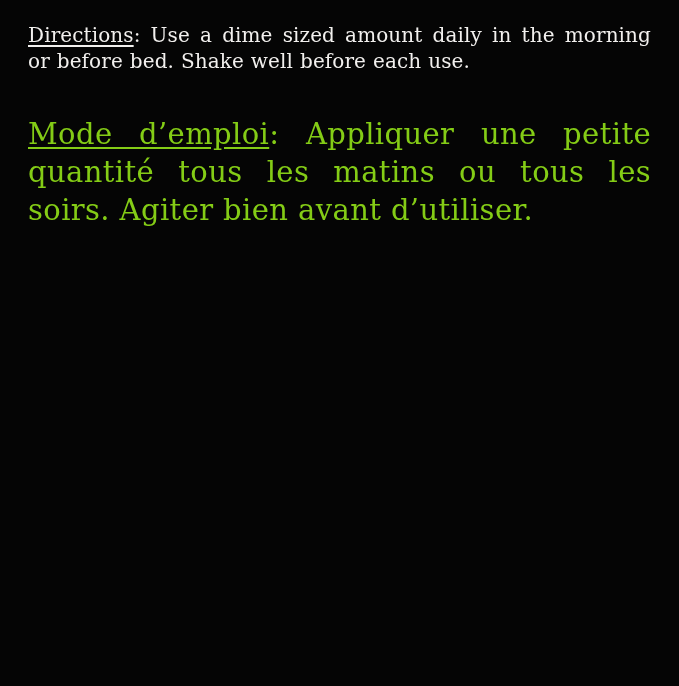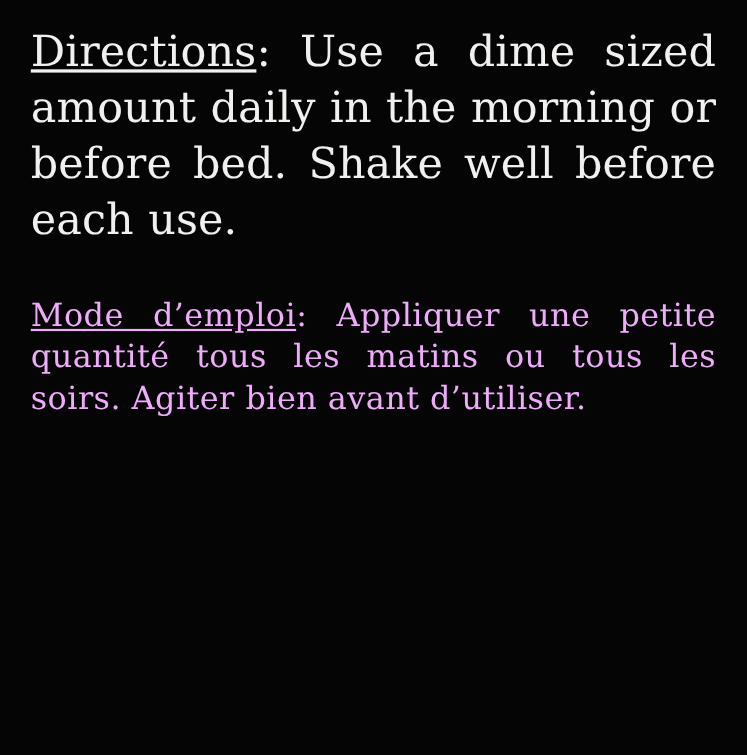--- a/index.html
+++ b/index.html
@@ -14,21 +14,21 @@
     background: #050505;
     overflow: hidden;
     font-family: "DejaVu Serif", serif;
   }
   .content {
     padding: 22px 28px 0 28px;
   }
   .block {
     color: #f2f0ee;
     font-family: "DejaVu Serif", serif;
-    font-size: 39px;
+    font-size: 20px;
     line-height: 1.31;
     letter-spacing: 0.1px;
     text-align: justify;
     text-justify: inter-word;
     font-weight: 400;
   }
   .block + .block {
     margin-top: 42px;
   }
   .block .lead {
@@ -52,19 +52,19 @@
 </head>
 <body>
 
 <div class="page" style="background: rgb(5, 5, 5);">
   <div class="content">
 
     <div class="block block-en" style="color: rgb(242, 240, 238);">
       <span class="lead">Directions</span><span class="sep">:</span><span class="body-text para"> Use a dime sized amount daily in the morning or before bed. Shake well before each use.</span>
     </div>
 
-    <div class="block block-fr" style="color: #f0abfc;">
+    <div class="block block-fr" style="color: #84cc16;">
       <span class="lead">Mode d’emploi</span><span class="sep">:</span><span class="body-text para"> Appliquer une petite quantité tous les matins ou tous les soirs. Agiter bien avant d’utiliser.</span>
     </div>
 
     <div class="spacer"></div>
   </div>
 </div>
 
 </body></html>

